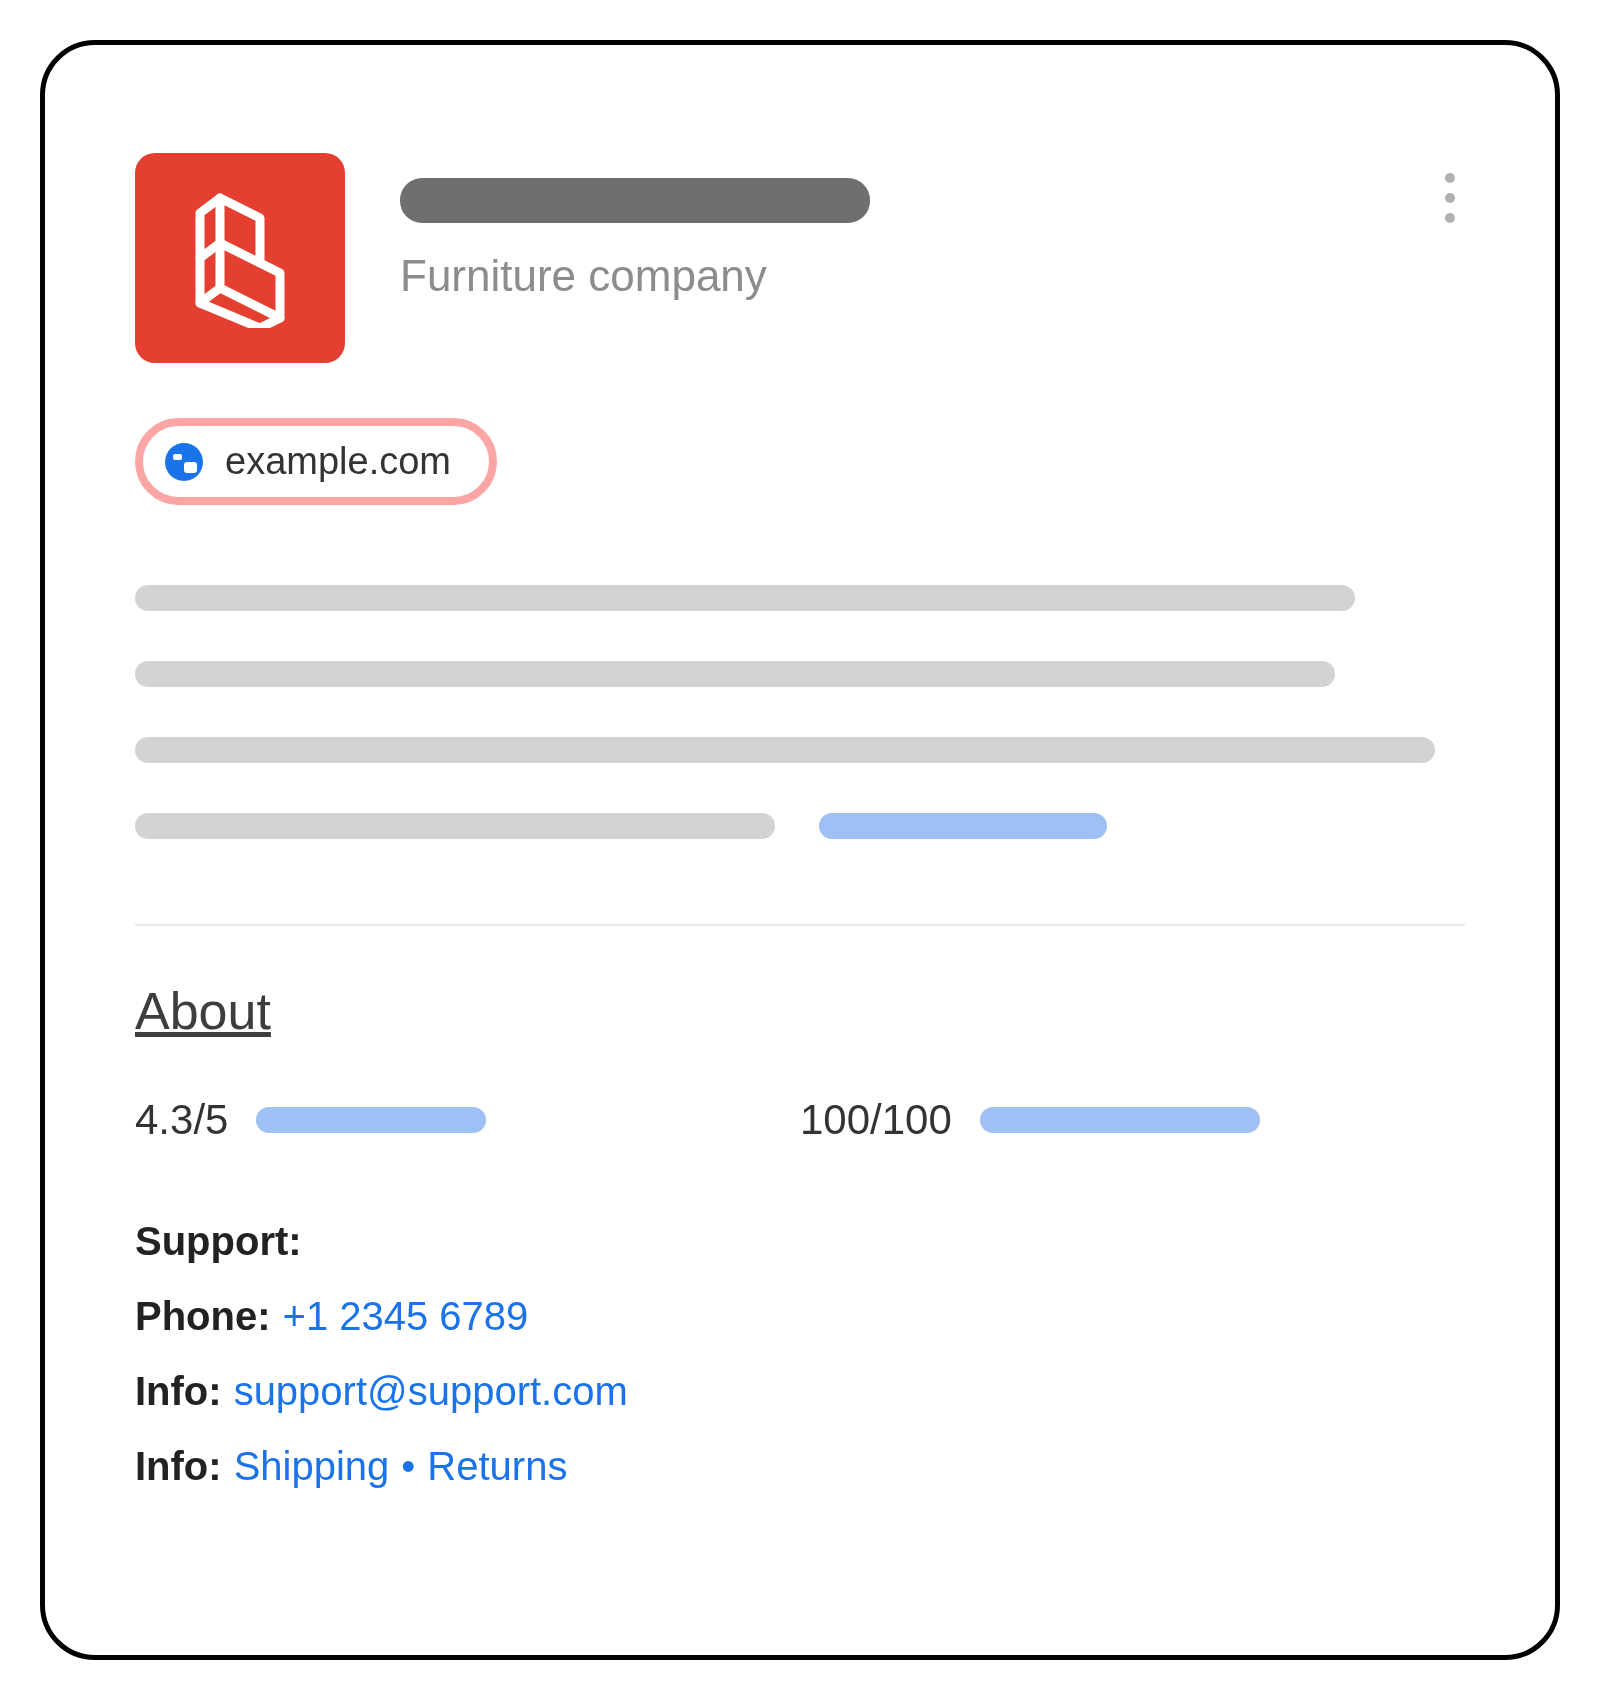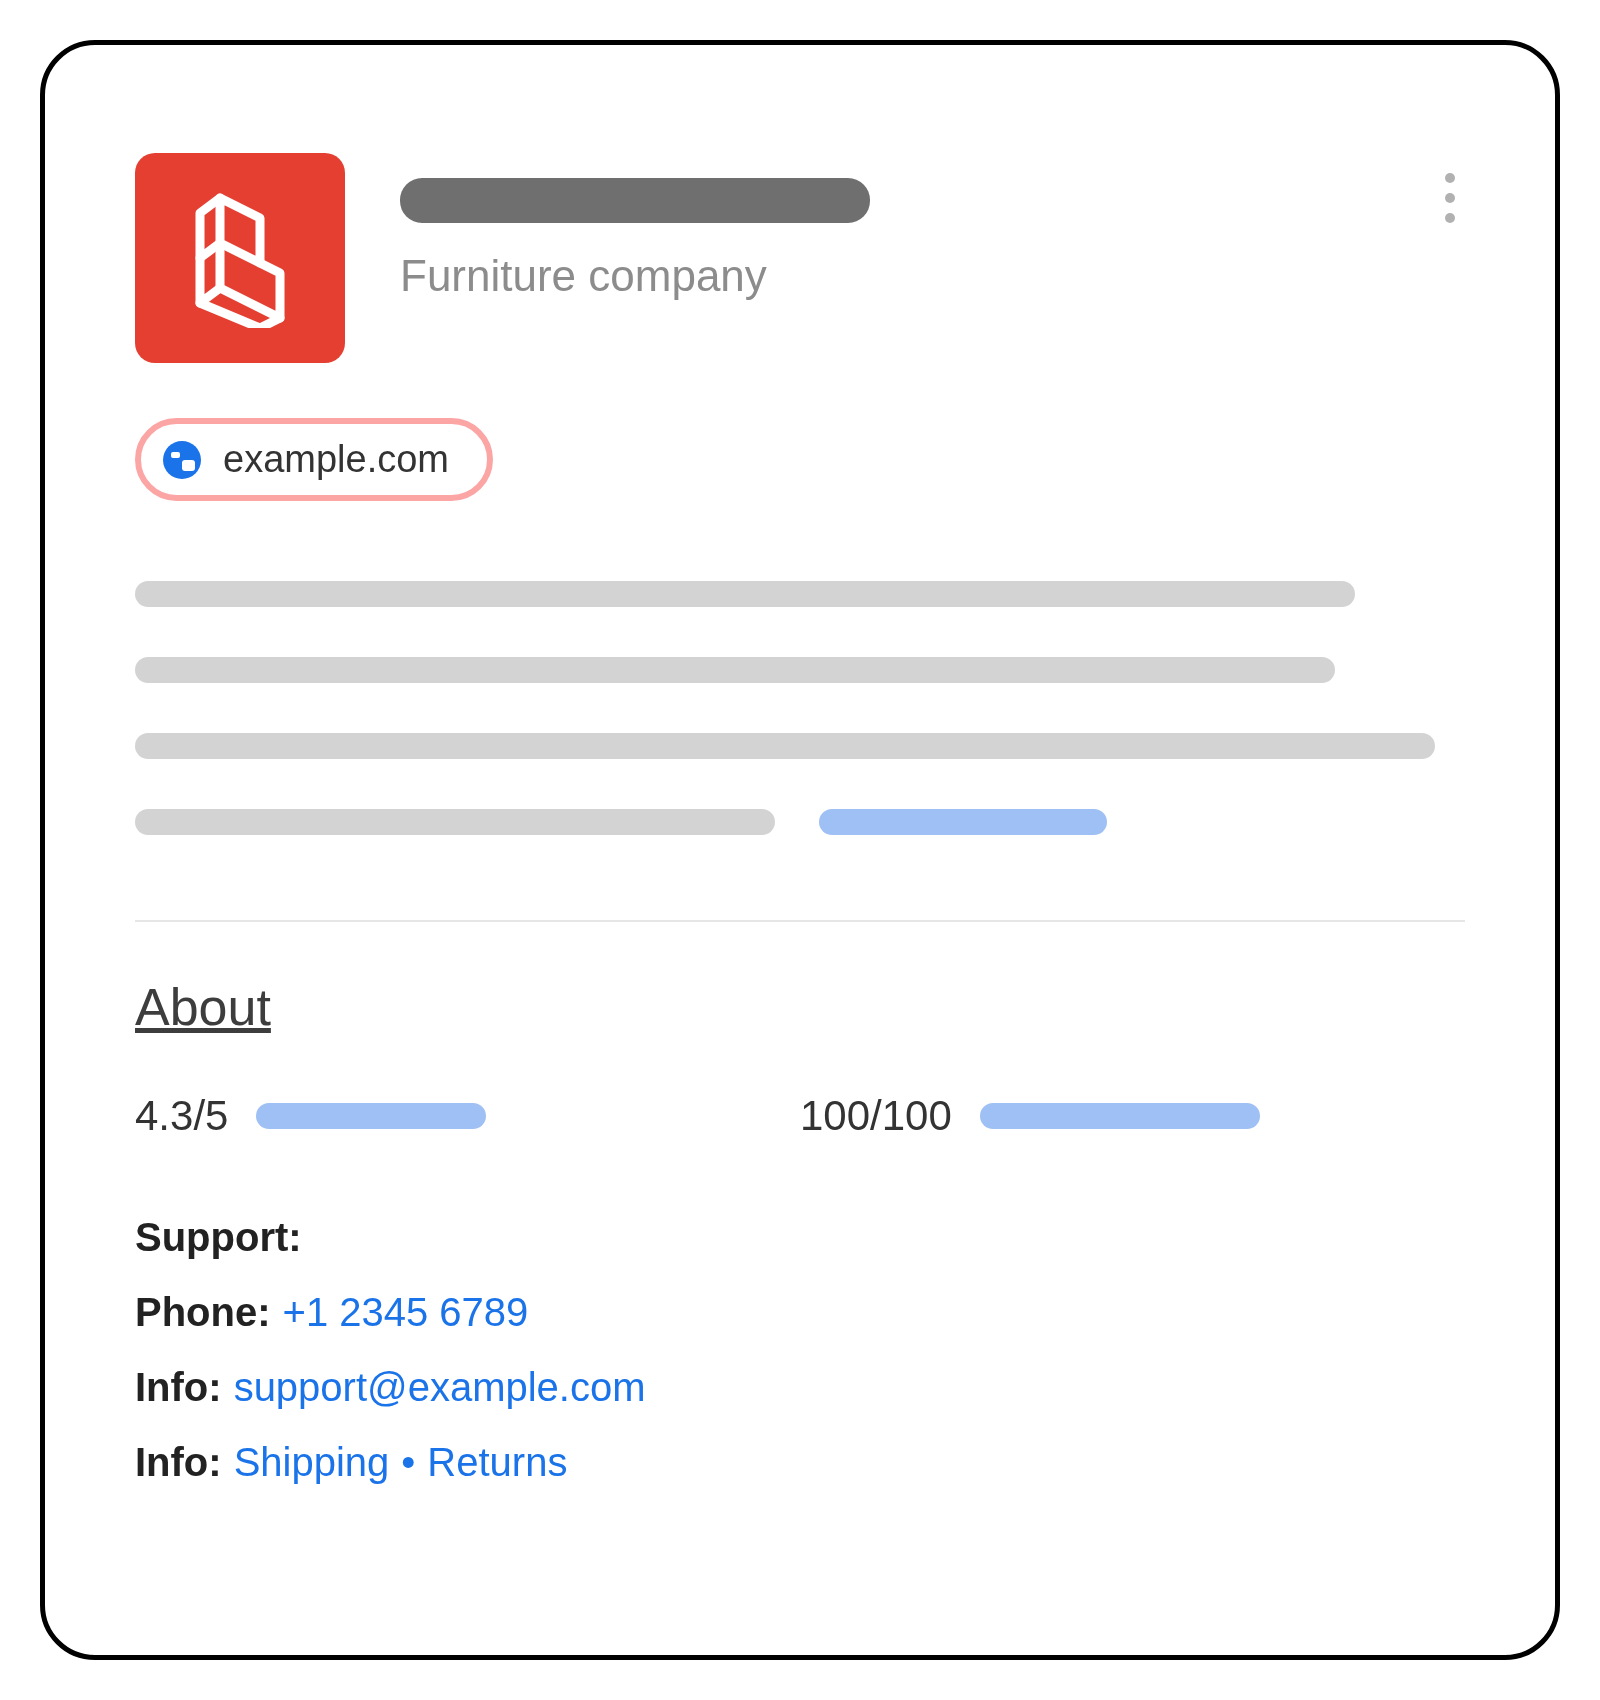--- a/index.html
+++ b/index.html
@@ -72,21 +72,21 @@
     border-radius: 50%;
     background: #b1b1b1;
   }
 
   
   .website-chip {
     margin-top: 55px;
     display: inline-flex;
     align-items: center;
     gap: 22px;
-    border: 6px solid #fca5a5;
+    border: 8px solid #fca5a5;
     border-radius: 50px;
     padding: 14px 38px 14px 22px;
     cursor: pointer;
   }
   .globe-icon {
     width: 38px;
     height: 38px;
     border-radius: 50%;
     background: #1a73e8;
     position: relative;
@@ -262,21 +262,21 @@
   <div class="contact">
     <div class="contact-row">
       <span class="contact-label">Support:</span>
     </div>
     <div class="contact-row">
       <span class="contact-label">Phone:</span>
       <span class="contact-link">+1 2345 6789</span>
     </div>
     <div class="contact-row">
       <span class="contact-label">Info:</span>
-      <span class="contact-link">support@example.com</span>
+      <span class="contact-link">support@support.com</span>
     </div>
     <div class="contact-row">
       <span class="contact-label">Info:</span>
       <span class="contact-link">Shipping</span>
       <span class="dot-sep">•</span>
       <span class="contact-link">Returns</span>
     </div>
   </div>
 
 </div>

